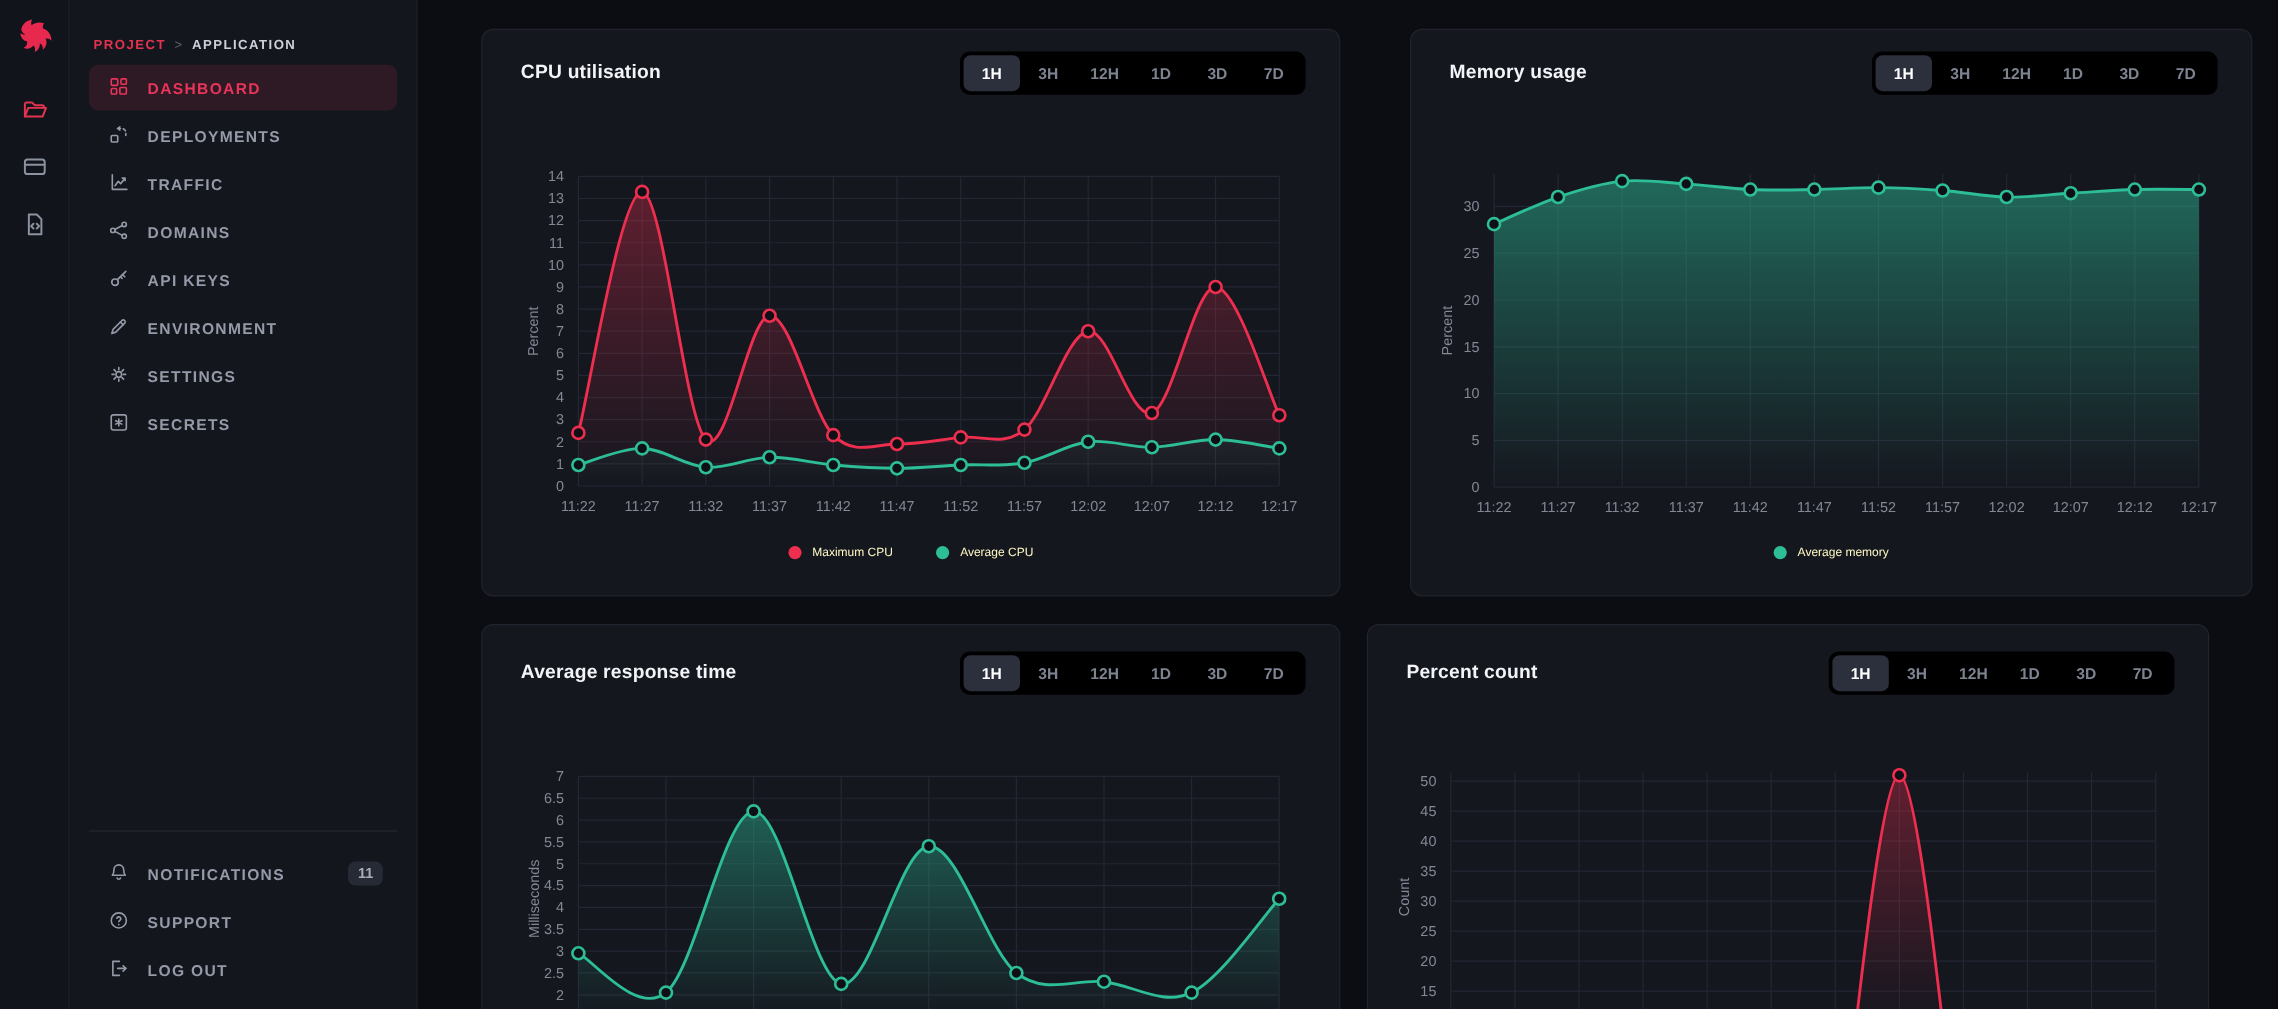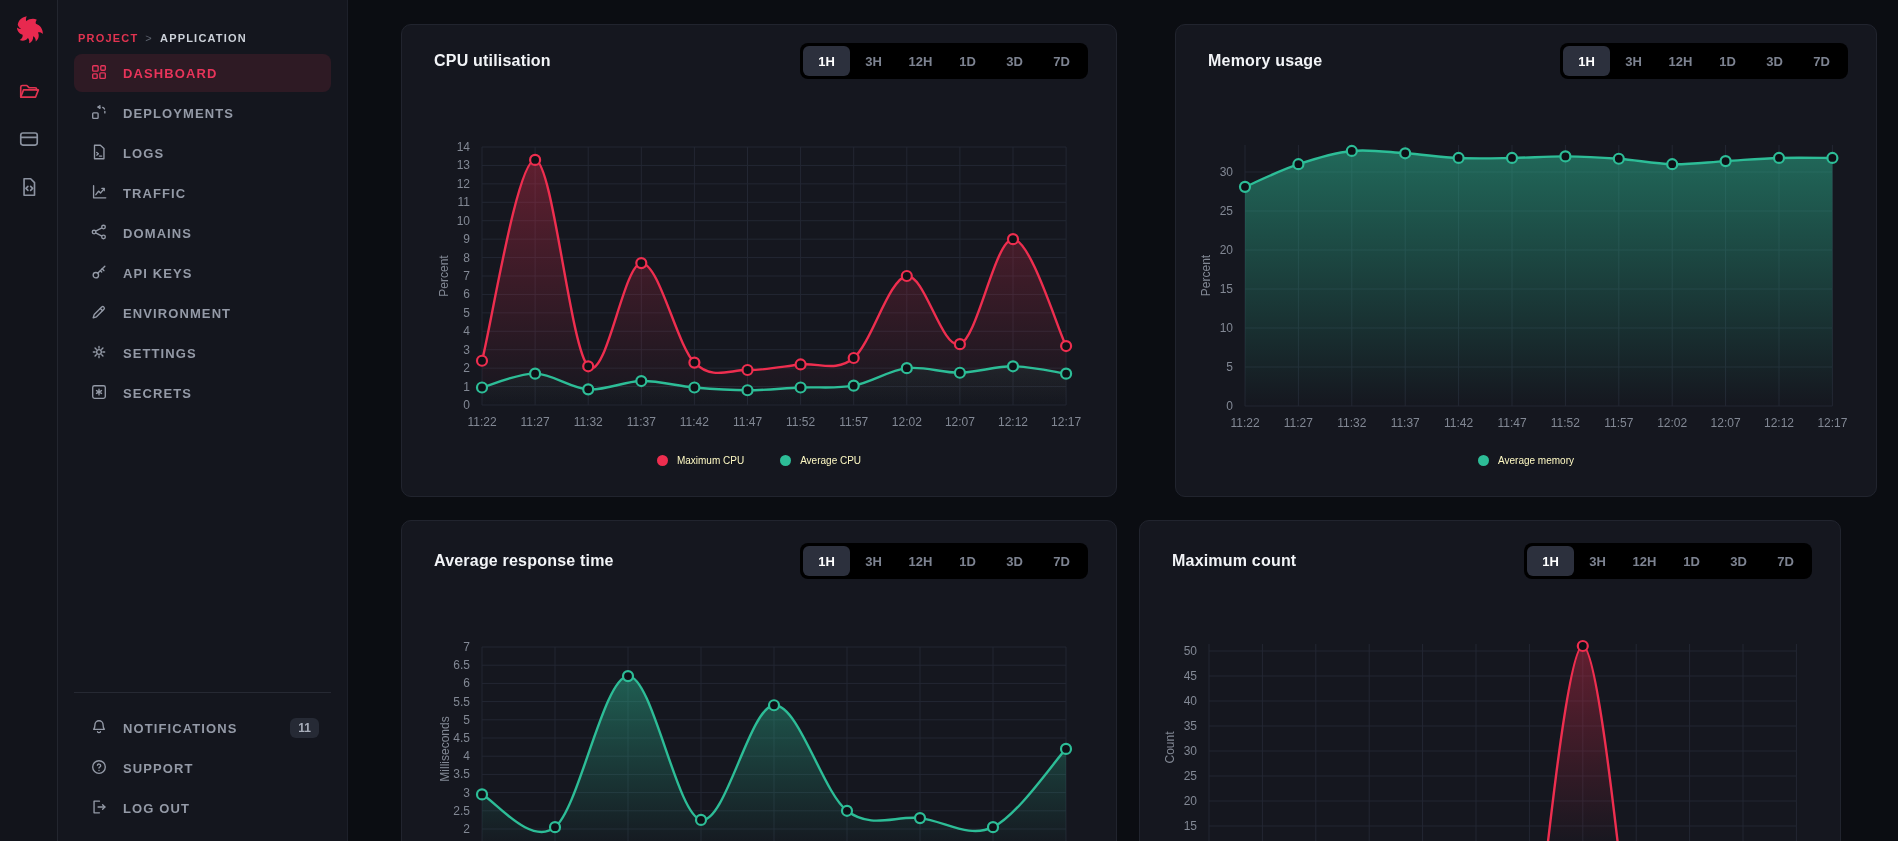--- a/index.html
+++ b/index.html
@@ -118,28 +118,20 @@
           </svg></span>
       <span class="lbl">DASHBOARD</span>
     </div>
     <div class="nav-item">
       <span><svg viewBox="0 0 20 20" fill="none" stroke="currentColor" stroke-width="1.5" stroke-linecap="round">
         <rect x="3" y="11" width="6" height="6" rx="1"></rect>
         <path d="M9 4.5h3.5A4 4 0 0 1 16.5 8.5V11" stroke-dasharray="2.6 2.6"></path>
         <path d="M11 3l-2 1.5L11 6"></path>
           </svg></span>
       <span class="lbl">DEPLOYMENTS</span>
-    </div>
-    <div class="nav-item">
-      <span><svg viewBox="0 0 20 20" fill="none" stroke="currentColor" stroke-width="1.5" stroke-linecap="round" stroke-linejoin="round">
-        <path d="M5 2.5h6.5L15.5 6v11.5H5z"></path>
-            <path d="M7.5 10.5 9.3 12l-1.8 1.5"></path>
-            <path d="M10.5 14.5H13"></path>
-          </svg></span>
-      <span class="lbl">LOGS</span>
     </div>
     <div class="nav-item">
       <span><svg viewBox="0 0 20 20" fill="none" stroke="currentColor" stroke-width="1.5" stroke-linecap="round" stroke-linejoin="round">
         <path d="M4 3v13.5h13.5"></path>
             <path d="M6.5 13l3-4 2.2 2.2 3.8-4.7"></path>
             <path d="M13.2 6h2.6v2.5"></path>
           </svg></span>
       <span class="lbl">TRAFFIC</span>
     </div>
     <div class="nav-item">
@@ -474,21 +466,21 @@
         <circle cx="372" cy="94.23999999999998" r="5" fill="#0e1016" stroke="#2dbd97" stroke-width="2.2"></circle>
         <circle cx="445" cy="199.8" r="5" fill="#0e1016" stroke="#2dbd97" stroke-width="2.2"></circle>
         <circle cx="518" cy="207.08" r="5" fill="#0e1016" stroke="#2dbd97" stroke-width="2.2"></circle>
         <circle cx="591" cy="216.18" r="5" fill="#0e1016" stroke="#2dbd97" stroke-width="2.2"></circle>
         <circle cx="664" cy="137.92" r="5" fill="#0e1016" stroke="#2dbd97" stroke-width="2.2"></circle>
       </svg>
   </section>
 
   <section class="card card4 row2">
     <div class="card-header">
-      <span class="card-title">Maximum count</span>
+      <span class="card-title">Percent count</span>
       <div class="ranges">
         <span class="range-btn active">1H</span>
         <span class="range-btn">3H</span>
         <span class="range-btn">12H</span>
         <span class="range-btn">1D</span>
         <span class="range-btn">3D</span>
         <span class="range-btn">7D</span>
       </div>
     </div>
     <svg class="chart" width="702" height="240">

